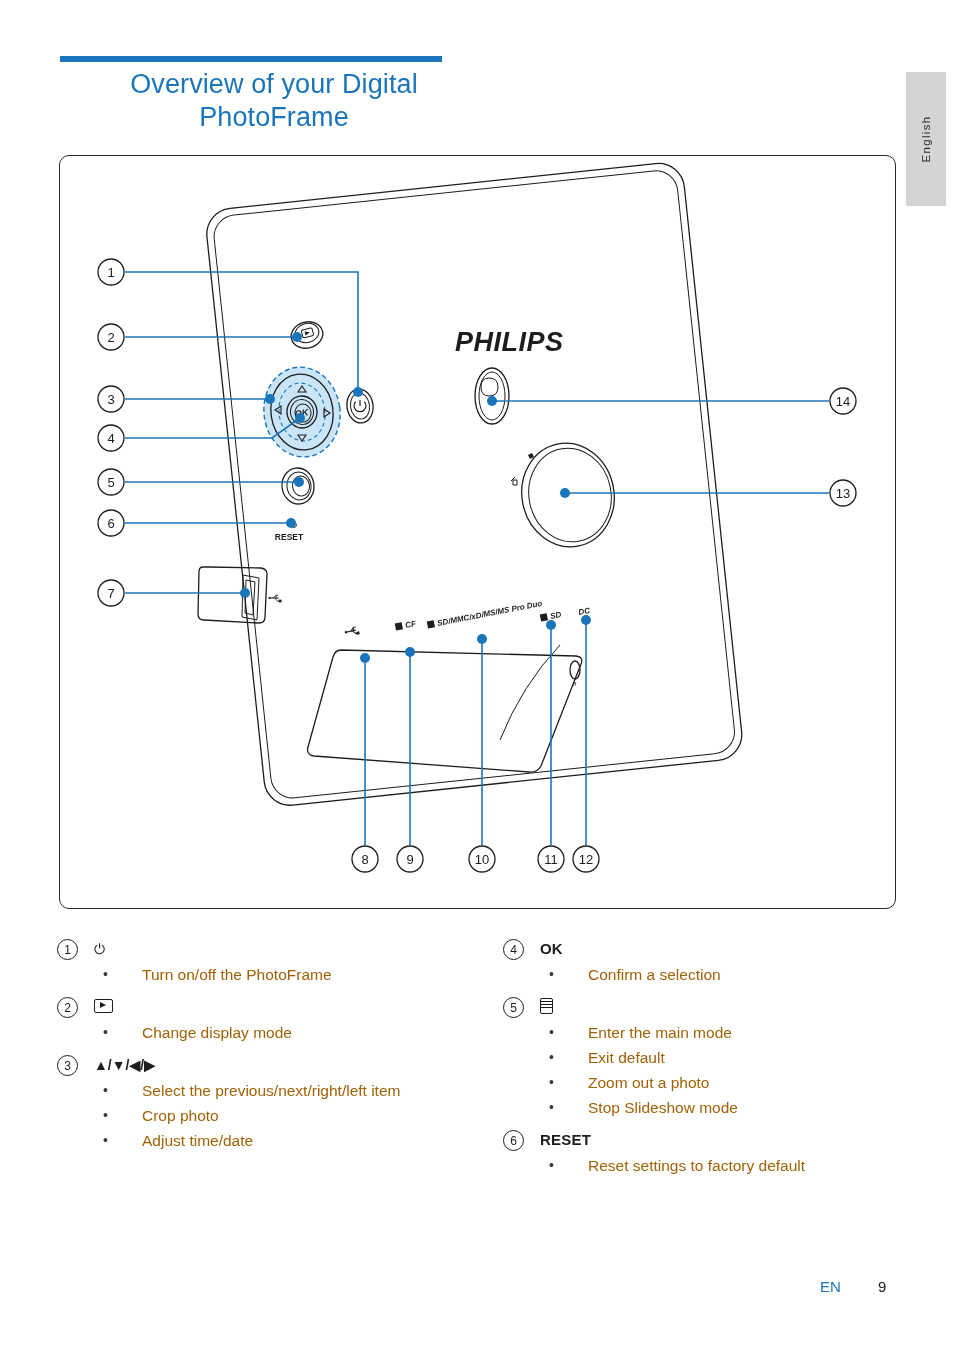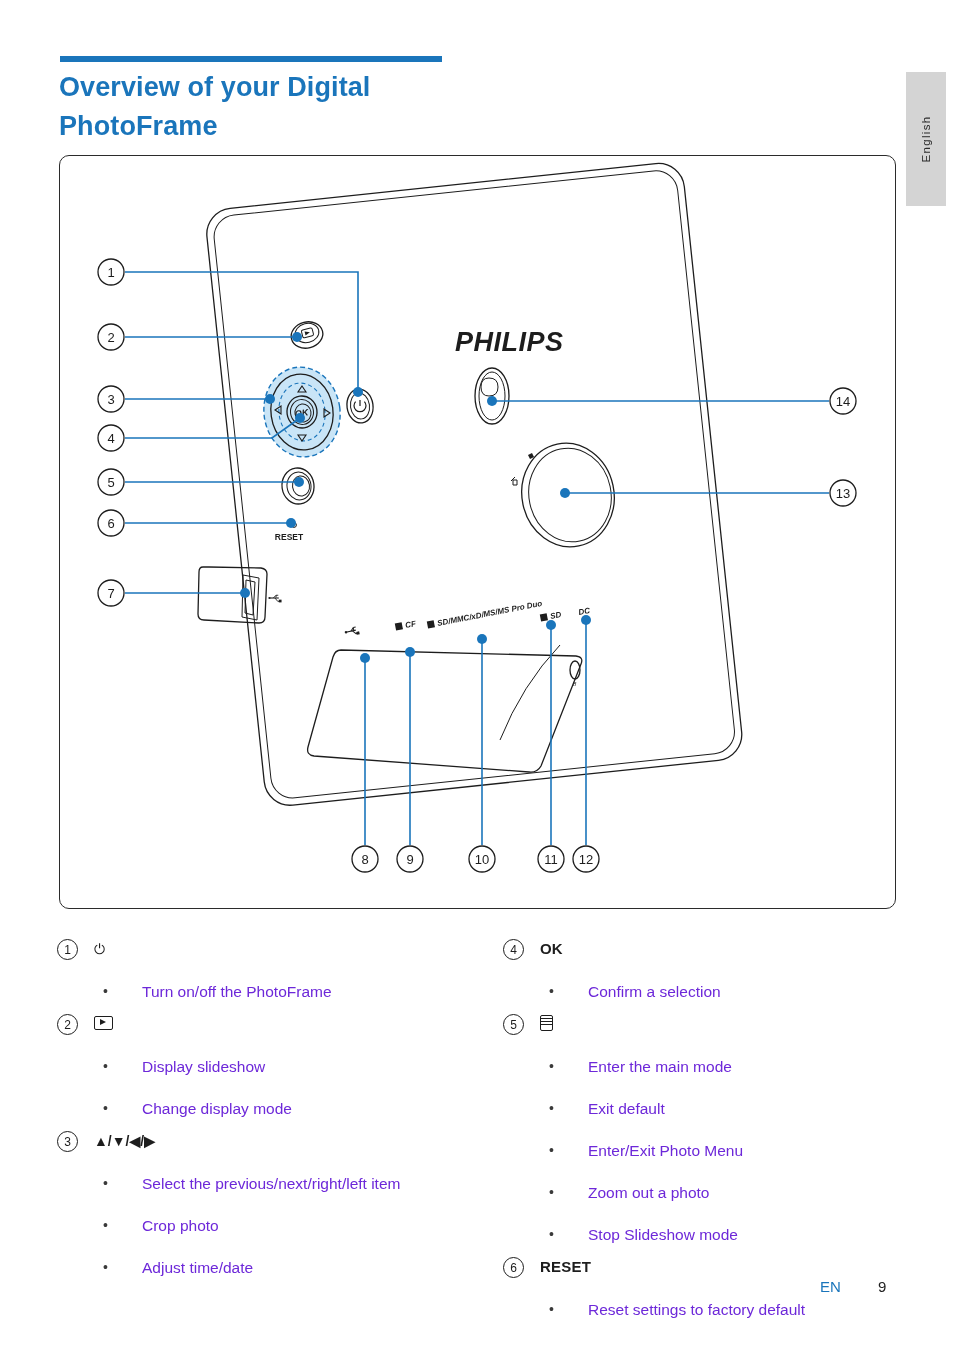--- a/index.html
+++ b/index.html
@@ -10,22 +10,23 @@
   }
   .page{position:absolute;inset:0;}
 
   
   .hdr-rule{
     position:absolute;left:60px;top:56px;width:382px;height:6px;
     background:#1a75bb;
   }
   .page-title{
     position:absolute;left:59px;top:68px;width:430px;
-    color:#1a75bb;font-size:27px;line-height:39px;font-weight:700;
+    color:#1a75bb;font-size:27px;line-height:33px;font-weight:400;
     letter-spacing:.1px;
+    text-align:center;
   }
 
   
   .lang-tab{
     position:absolute;left:906px;top:72px;width:40px;height:134px;
     background:#d4d4d4;
   }
   .lang-tab span{
     position:absolute;left:50%;top:50%;
     transform:translate(-50%,-50%) rotate(-90deg);
@@ -52,22 +53,22 @@
     border:1.2px solid #1d1d1d;color:#1d1d1d;font-size:12px;
     display:flex;align-items:center;justify-content:center;line-height:1;
   }
   .grp-label{
     position:absolute;left:37px;top:0px;font-size:15px;color:#1d1d1d;
     font-weight:700;letter-spacing:.2px;line-height:22px;
   }
   .grp-label.sym{font-size:16px;font-weight:400;}
   .bullets{margin:0;padding:0;list-style:none;}
   .bullets li{
-    position:relative;font-size:15.5px;color:#6d28d9;line-height:25px;
-    padding-left:85px;font-weight:300;margin-top:17px;
+    position:relative;font-size:15.5px;color:#a16207;line-height:25px;
+    padding-left:85px;font-weight:300;
   }
   .bullets li::before{
     content:"\2022";position:absolute;left:46px;top:0;color:#3a3a3a;font-size:14px;
   }
 
   
   .ico-power{display:inline-block;font-size:14px;}
   .ico-slide{
     display:inline-block;width:17px;height:12px;border:1.8px solid #1d1d1d;
     border-radius:2px;position:relative;vertical-align:-1px;
@@ -335,21 +336,20 @@
           <ul class="bullets">
             <li>Turn on/off the PhotoFrame</li>
           </ul>
         </div>
         <div class="grp">
           <div class="grp-head">
             <div class="num-circle">2</div>
             <div class="grp-label sym"><span class="ico-slide"></span></div>
           </div>
           <ul class="bullets">
-            <li>Display slideshow</li>
             <li>Change display mode</li>
           </ul>
         </div>
         <div class="grp">
           <div class="grp-head">
             <div class="num-circle">3</div>
             <div class="grp-label sym"><span class="arrows">▲/▼/◀/▶</span></div>
           </div>
           <ul class="bullets">
             <li>Select the previous/next/right/left item</li>
@@ -369,21 +369,20 @@
           </ul>
         </div>
         <div class="grp">
           <div class="grp-head">
             <div class="num-circle">5</div>
             <div class="grp-label sym"><span class="ico-menu"></span></div>
           </div>
           <ul class="bullets">
             <li>Enter the main mode</li>
             <li>Exit default</li>
-            <li>Enter/Exit Photo Menu</li>
             <li>Zoom out a photo</li>
             <li>Stop Slideshow mode</li>
           </ul>
         </div>
         <div class="grp">
           <div class="grp-head">
             <div class="num-circle">6</div>
             <div class="grp-label"><span>RESET</span></div>
           </div>
           <ul class="bullets">

